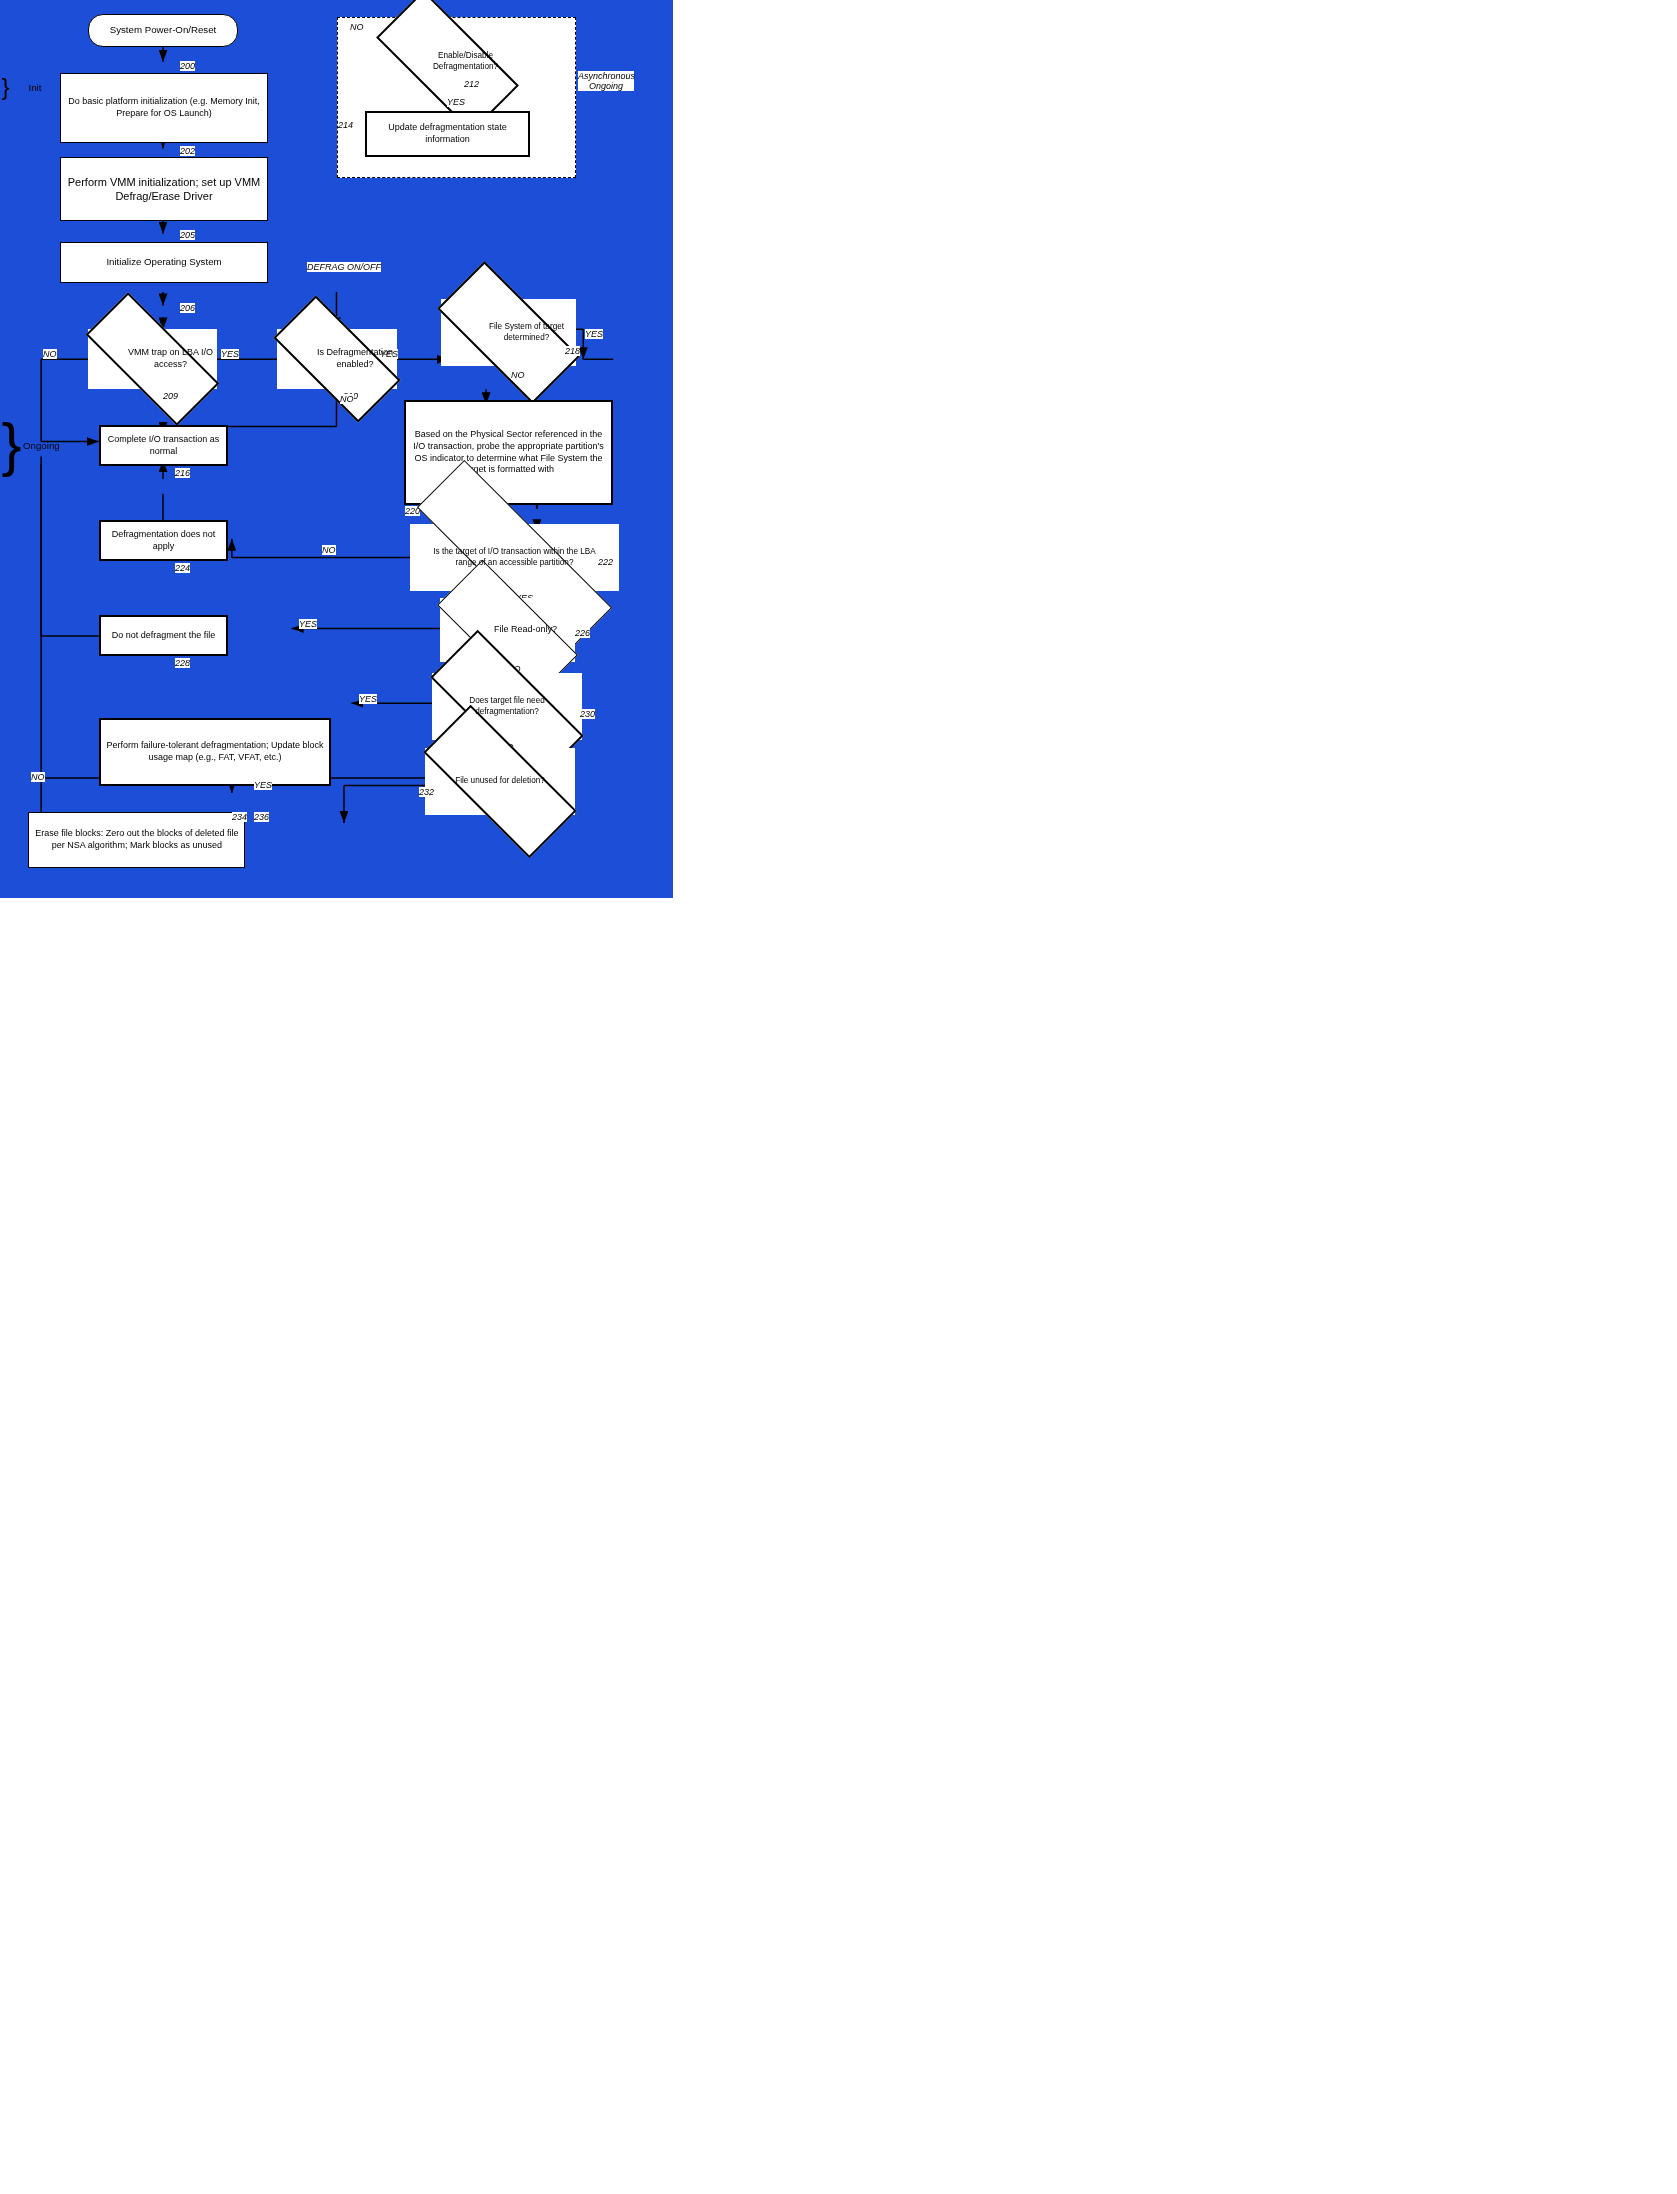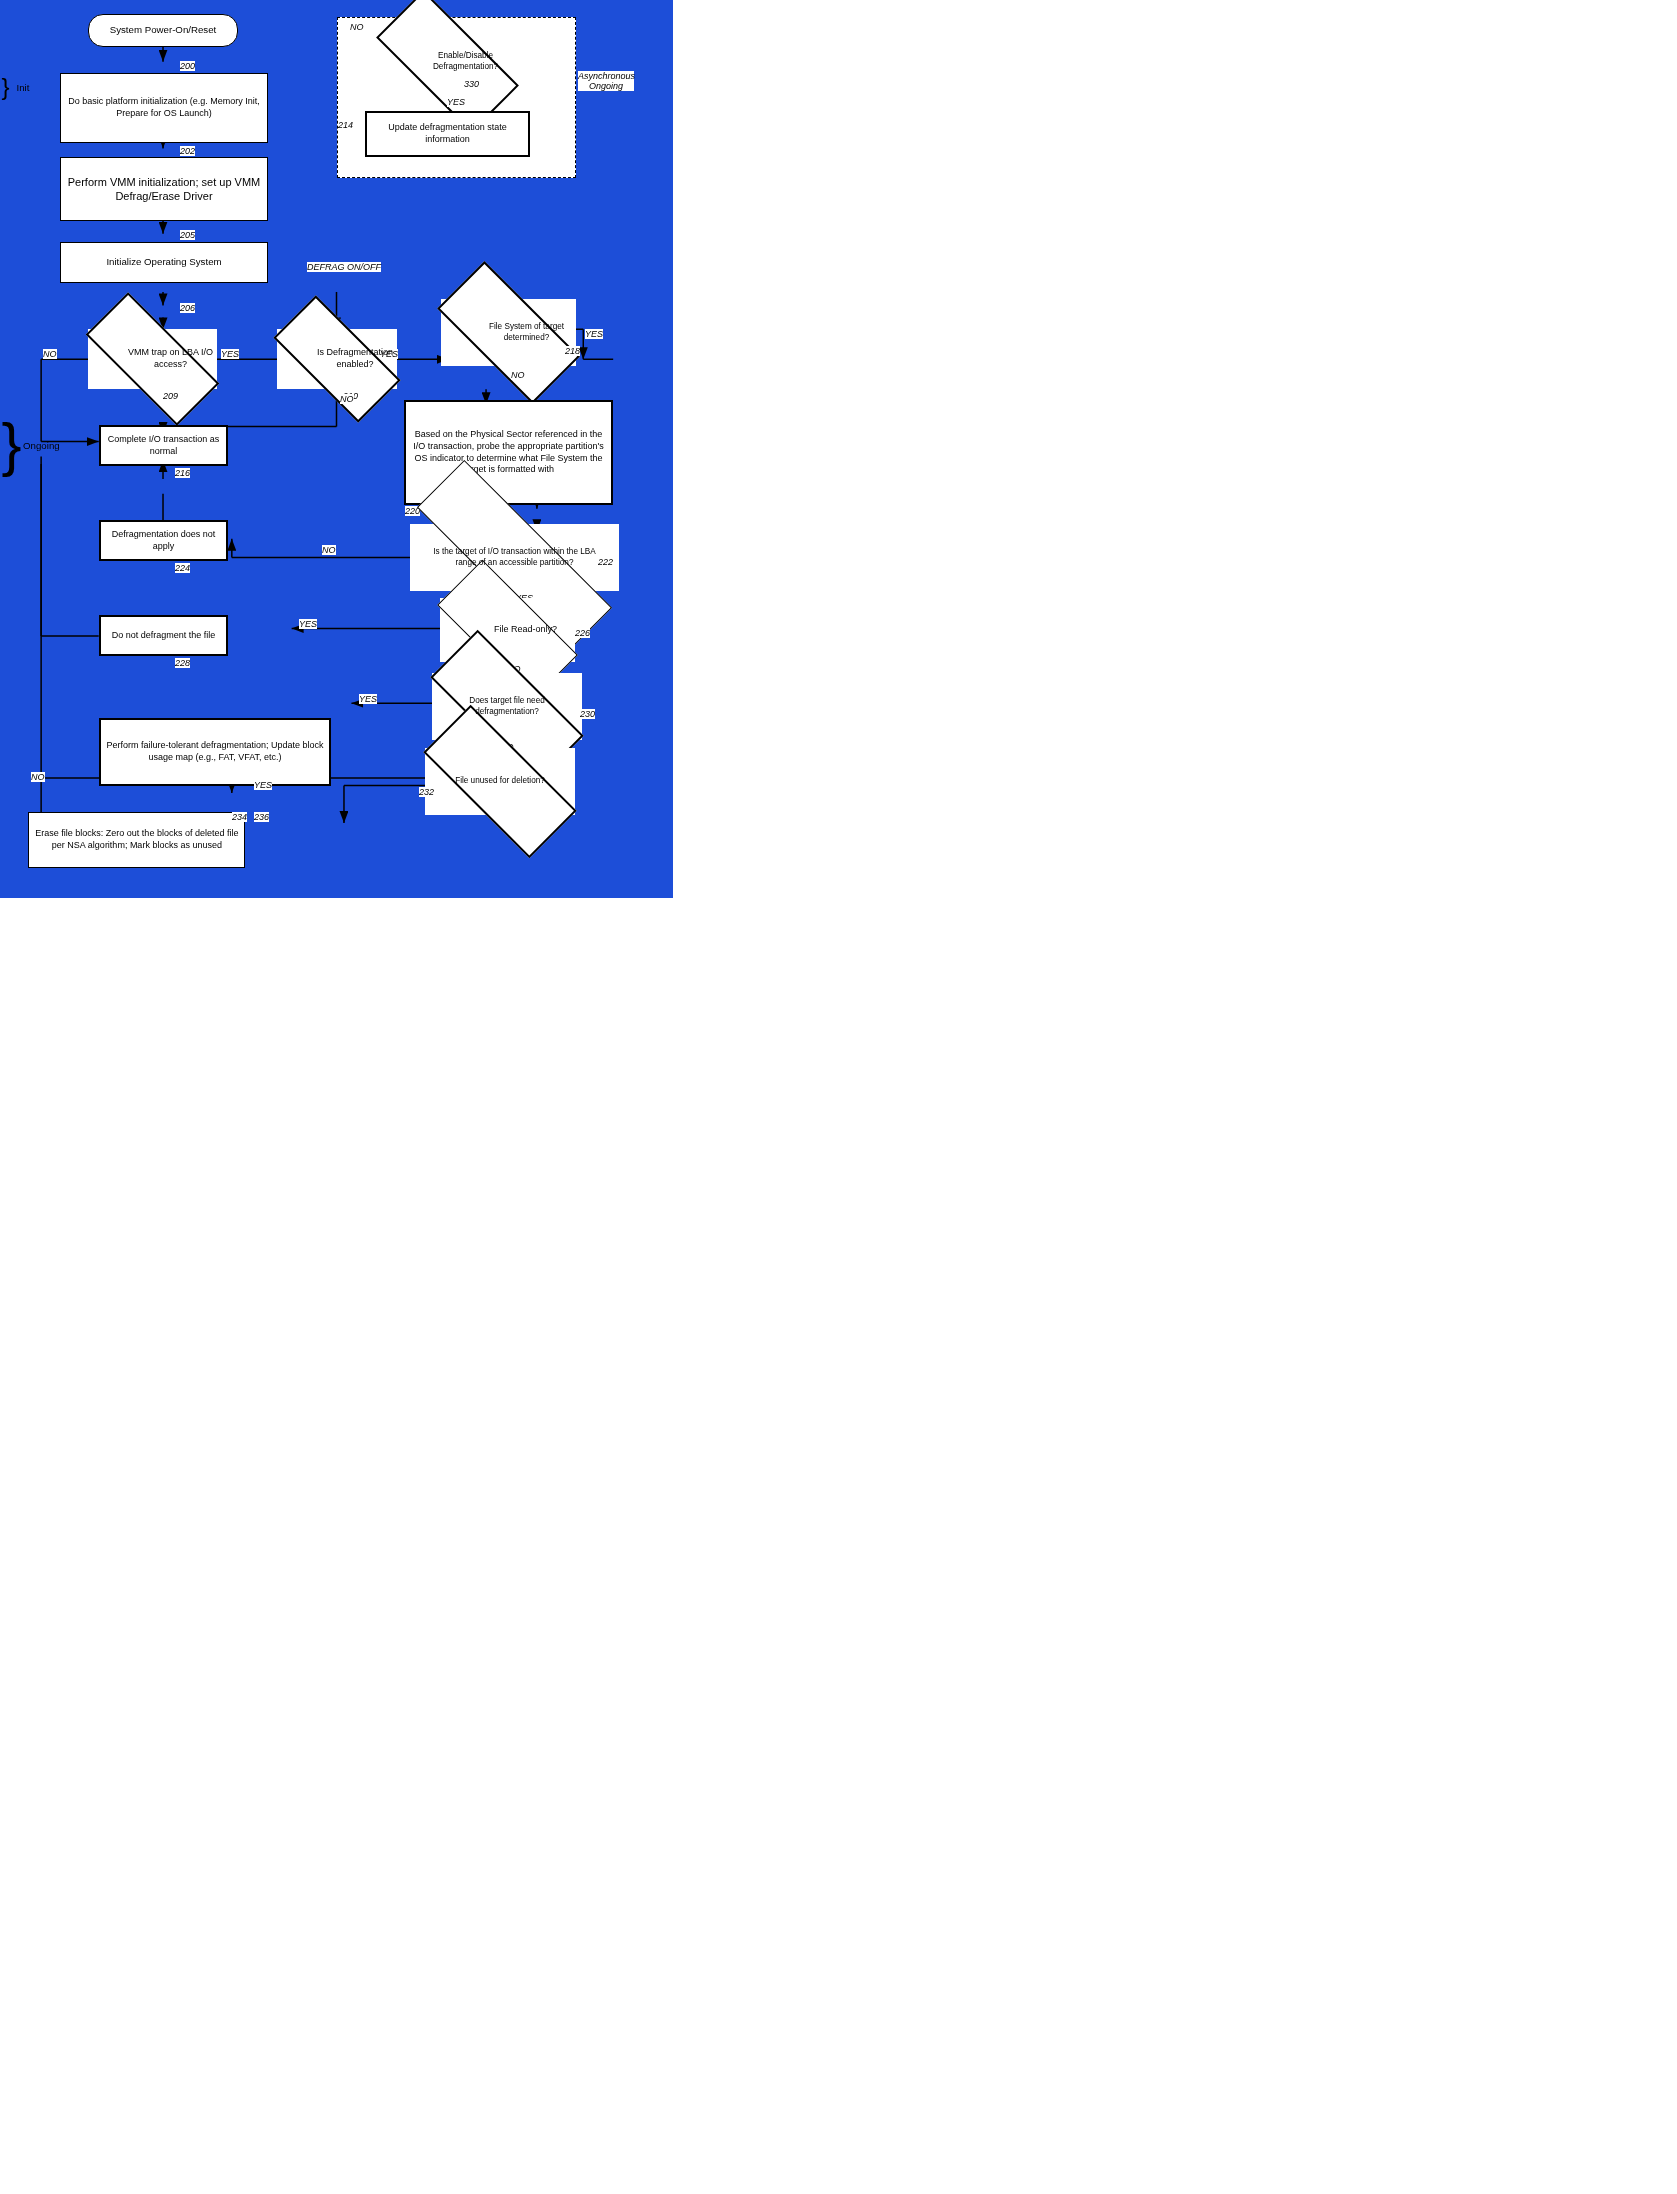--- a/index.html
+++ b/index.html
@@ -300,21 +300,21 @@
     <div class="diamond-text" style="font-size:8.2px;">
       <span>Enable/Disable Defragmentation?</span>
     </div>
   </div>
 
   <div class="label" style="left:350px; top:22.4px;">
     <span>NO</span>
   </div>
 
   <div class="label" style="left:464px; top:79px;">
-    <span>330</span>
+    <span>212</span>
   </div>
 
   <div class="label" style="left:447px; top:97px;">
     <span>YES</span>
   </div>
 
   <div class="box thick" style="left:365px; top:111px; width:165px; height:46px; font-size:9px;">
     <span>Update defragmentation state information</span>
   </div>
 
@@ -428,21 +428,21 @@
   <div class="label" style="left:254px; top:780px;">
     <span>YES</span>
   </div>
 
   <div class="label" style="left:31px; top:772px;">
     <span>NO</span>
   </div>
 
   <div class="brace-label" style="left:1.5px; top:75px;">
     <span style="font-size:24px; line-height:1;">}</span>
-    <span style="margin-left:7px; font-size:9.7px;">Init</span>
+    <span style="margin-left:19px; font-size:9.7px;">Init</span>
   </div>
 
   <div class="brace-label" style="left:1.5px; top:415px;">
     <span style="font-size:60px; line-height:1;">}</span>
     <span style="margin-left:1.5px; font-size:9.7px;">Ongoing</span>
   </div>
 
 </div>
 
 

